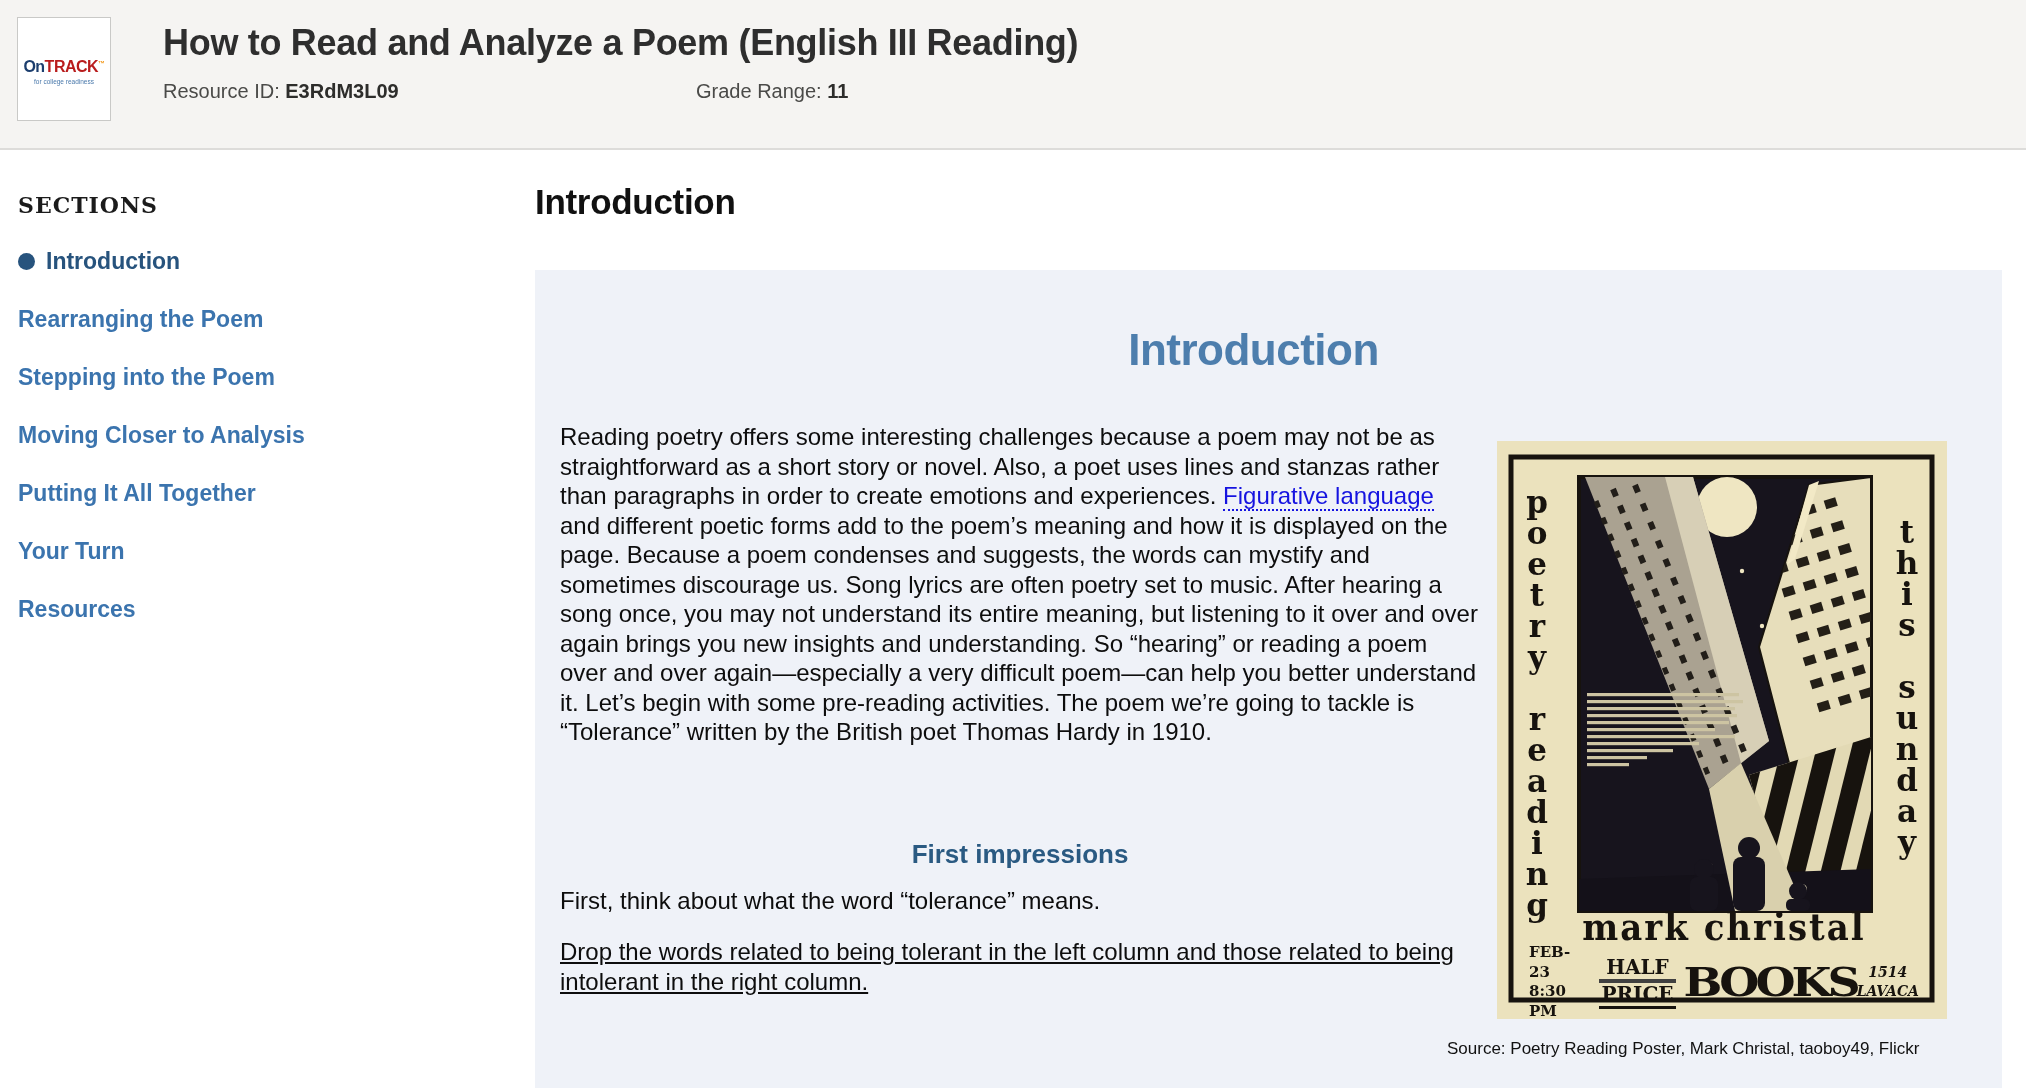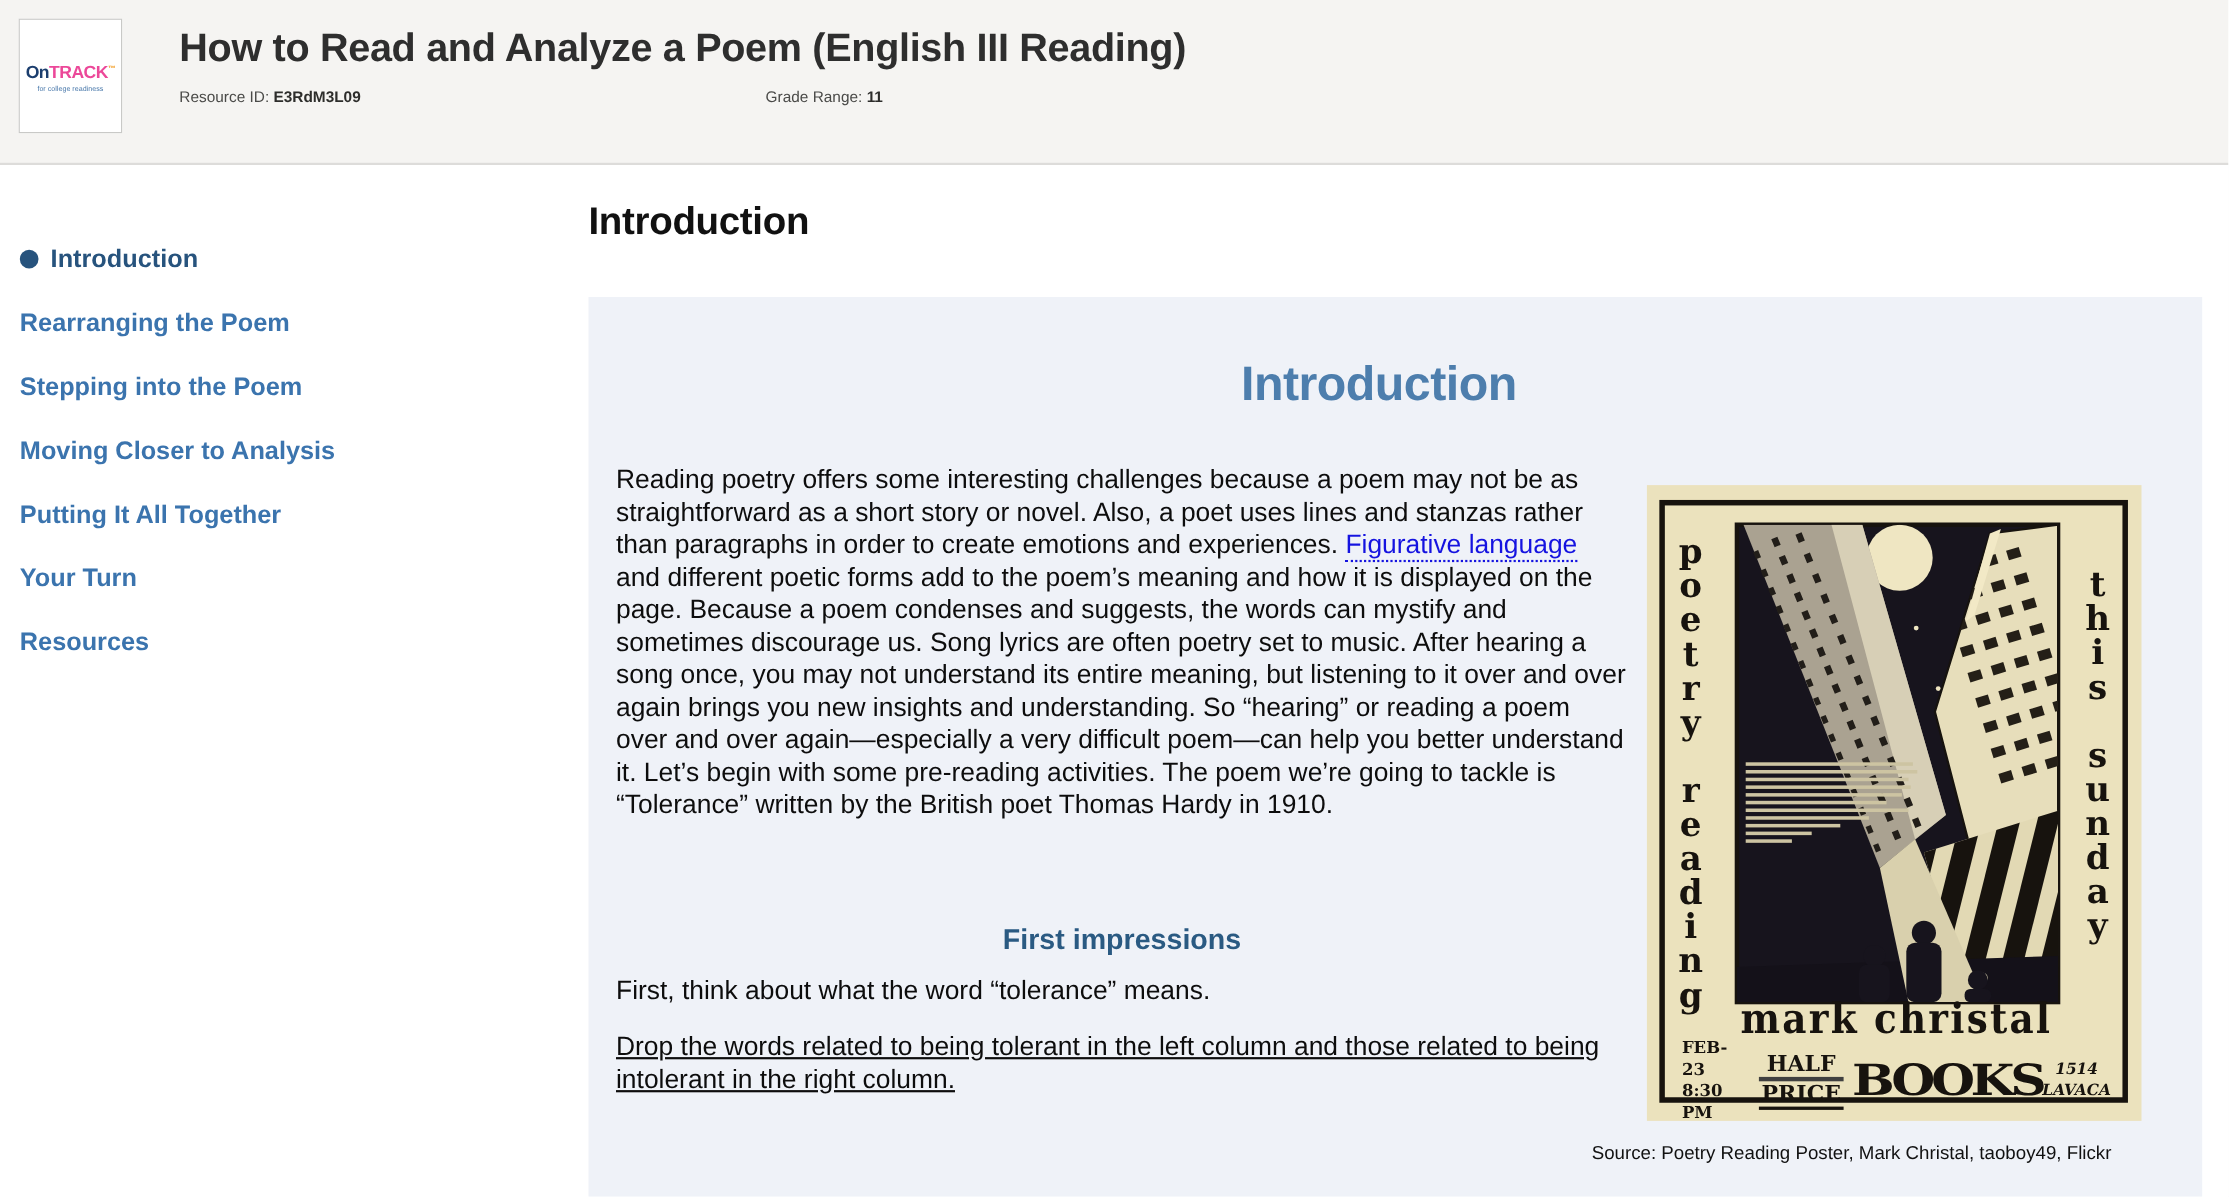--- a/index.html
+++ b/index.html
@@ -7,26 +7,26 @@
   body { font-family:"Liberation Sans", sans-serif; }
   .page { position:relative; width:2026px; height:1088px; overflow:hidden; background:#ffffff; }
 
   
   .header { position:absolute; left:0; top:0; width:2026px; height:150px;
             background:#f5f4f2; border-bottom:2px solid #dddcda; }
   .logo-box { position:absolute; left:17px; top:17px; width:94px; height:104px;
               background:#ffffff; border:1px solid #c9c9c7; text-align:center; cursor:pointer; }
   .logo-line { margin-top:40px; font-weight:bold; font-size:16px; letter-spacing:-0.5px; }
   .logo-on { color:#1c3e6e; }
-  .logo-track { color:#ec4899; }
+  .logo-track { color:#b91c1c; }
   .logo-tm { color:#f2991b; font-size:7px; vertical-align:super; }
   .logo-tag { font-size:6.5px; color:#4a79ab; margin-top:2px; }
   .header-text { position:absolute; left:163px; top:0; width:1700px; }
   .title { font-size:36px; font-weight:bold; color:#2e2e2e; margin-top:22px; letter-spacing:-0.3px; }
-  .meta { position:relative; margin-top:16px; font-size:14px; color:#4a4a48; height:24px; }
+  .meta { position:relative; margin-top:16px; font-size:20px; color:#4a4a48; height:24px; }
   .meta b { color:#2d2d2b; }
   .meta-grade { position:absolute; left:533px; top:0; }
 
   
   .sidebar { position:absolute; left:0; top:152px; width:535px; padding:40px 10px 0 18px; }
   .sections-heading { font-family:"DejaVu Serif", serif; font-weight:bold; font-size:22px;
                       letter-spacing:1px; color:#1b1b1b; }
   .nav-list { list-style:none; margin-top:28px; }
   .nav-list li { margin-bottom:28px; font-size:23px; font-weight:bold; line-height:30px;
                  color:#3b74ae; cursor:pointer; }
@@ -83,20 +83,21 @@
     <div class="header-text">
       <h1 class="title">How to Read and Analyze a Poem (English III Reading)</h1>
       <div class="meta">
         <span class="meta-resource"><span>Resource ID: </span><b>E3RdM3L09</b></span>
         <span class="meta-grade"><span>Grade Range: </span><b>11</b></span>
       </div>
     </div>
   </header>
 
   <nav class="sidebar">
+    <div class="sections-heading">SECTIONS</div>
     <ul class="nav-list">
       <li class="active"><span class="bullet"></span><span>Introduction</span></li>
       <li><span>Rearranging the Poem</span></li>
       <li><span>Stepping into the Poem</span></li>
       <li><span>Moving Closer to Analysis</span></li>
       <li><span>Putting It All Together</span></li>
       <li><span>Your Turn</span></li>
       <li><span>Resources</span></li>
     </ul>
   </nav>

